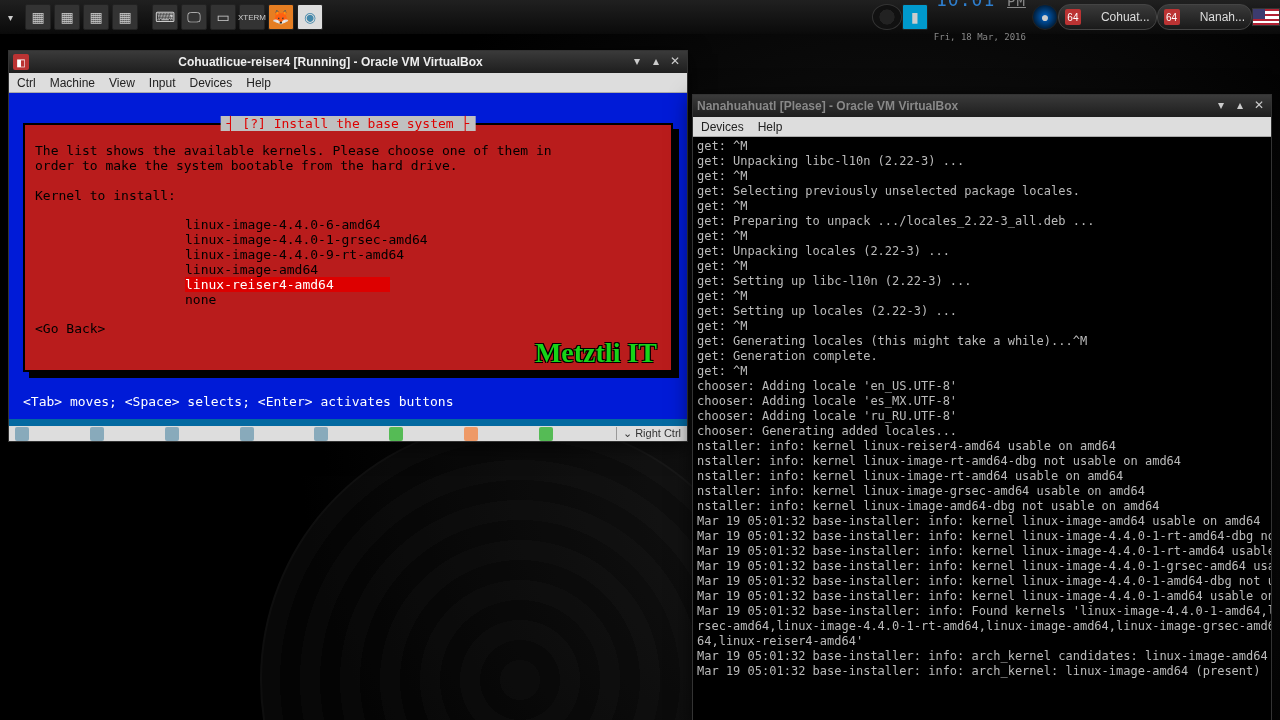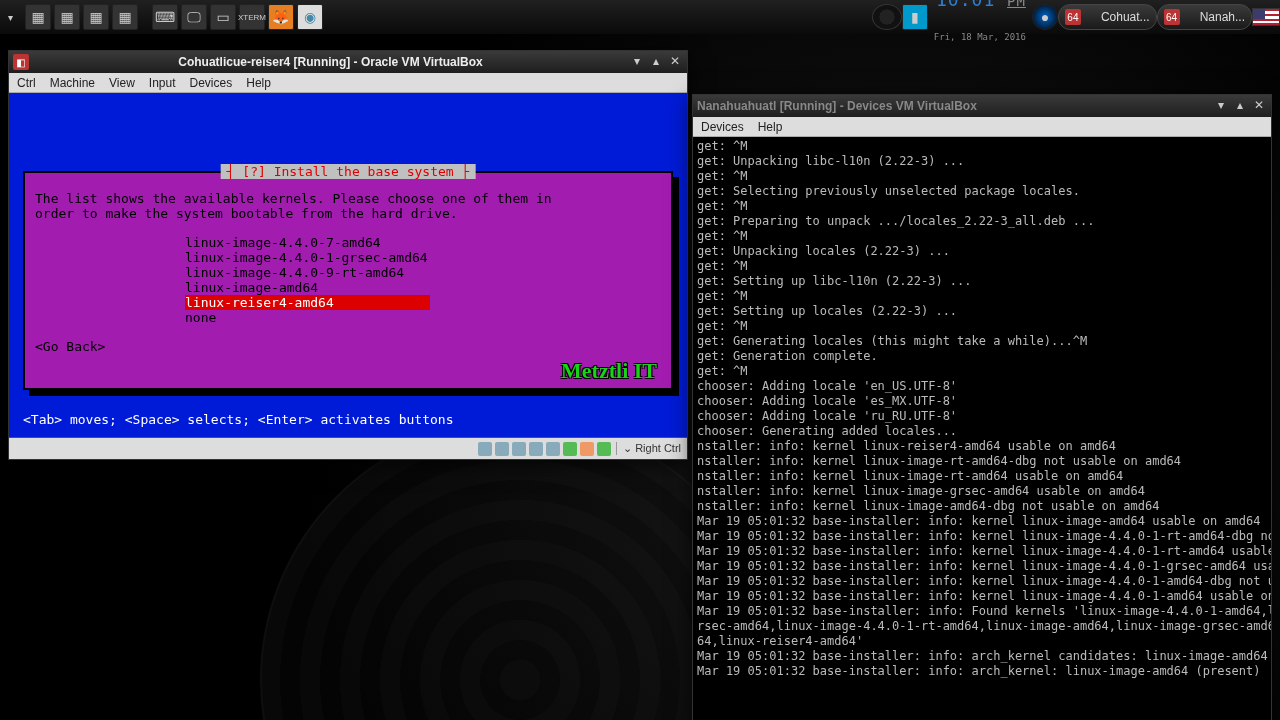--- a/index.html
+++ b/index.html
@@ -61,45 +61,44 @@
 
   
   #vm1 { left:8px; top:50px; width:680px; }
   #vm1 .vm-screen{
     background:#001bd7; 
     padding:30px 14px 10px;
     font-family: "DejaVu Sans Mono","Courier New",monospace;
     font-size:13px; line-height:15px;
   }
   .ncurses-box{
-    background:#a21caf; color:#000;
+    background:#b91c1c; color:#000;
     border:2px solid #000;
     padding:18px 10px 34px;
     position:relative;
     box-shadow: 6px 6px 0 #000;
-    margin-top: 48px;
   }
   .ncurses-title{
     position:absolute; top:-9px; left:50%; transform:translateX(-50%);
     background:#c0c0c0; color:#d00; padding:0 6px; white-space:pre;
   }
   .ncurses-box p{ white-space:pre-wrap; margin:0 0 0 0;}
   .kernel-list{ margin:14px 0 14px 150px;}
   .kernel-list div{ white-space:pre;}
-  .kernel-list .sel{ background:#d00; color:#fff; display:inline-block; padding-right:96px;}
+  .kernel-list .sel{ background:#d00; color:#fff; display:inline-block; padding-right:56px;}
   .goback{ margin-left:30px;}
   .watermark{
     position:absolute; right:14px; bottom:10px;
-    font-family: "Comic Sans MS", cursive; font-weight:bold; font-size:22px;
+    font-family: "Comic Sans MS", cursive; font-weight:bold; font-size:28px;
     color:#17d417; text-shadow: -1px -1px 0 #000,1px -1px 0 #000,-1px 1px 0 #000,1px 1px 0 #000;
   }
   .hints{ color:#fff; margin-top:22px; white-space:pre;}
   .vb-status{
-    background:#ddd; height:22px; display:flex; align-items:center; justify-content:flex-end;
-    gap:3px; padding:0 6px; border-top:1px solid #0369a1; font-size:11px; color:#333;
+    background:#ddd; height:22px; display:flex; align-items:center; justify-content:space-between;
+    gap:3px; padding:0 6px; border-top:7px solid #0369a1; font-size:11px; color:#333;
   }
   .vb-status .sicon{ width:14px;height:14px; background:#8ab; border-radius:2px;}
   .vb-status .sicon.g{ background:#5b5;}
   .vb-status .sicon.o{ background:#e96;}
   .vb-status .hostkey{ border-left:1px solid #999; padding-left:6px; margin-left:2px;}
 
   
   #vm2 { left:692px; top:94px; width:580px; }
   #vm2 .term{
     background:#000; color:#bbb;
@@ -183,22 +182,23 @@
     <span>View</span>
     <span>Input</span>
     <span>Devices</span>
     <span>Help</span>
   </div>
   <div class="vm-screen">
     <div class="ncurses-box">
       <div class="ncurses-title">┤ <span>[?] Install the base system</span> ├</div>
       <p>The list shows the available kernels. Please choose one of them in
 order to make the system bootable from the hard drive.</p>
+      <p style="margin-top:15px">Kernel to install:</p>
       <div class="kernel-list" id="kernel-list">
-          <div>linux-image-4.4.0-7-amd64</div>
+          <div>linux-image-4.4.0-6-amd64</div>
           <div>linux-image-4.4.0-1-grsec-amd64</div>
           <div>linux-image-4.4.0-9-rt-amd64</div>
           <div>linux-image-amd64</div>
           <div><span class="sel">linux-reiser4-amd64</span></div>
           <div>none</div>
         </div>
       <p class="goback">&lt;Go Back&gt;</p>
       <div class="watermark">Metztli IT</div>
     </div>
     <div class="hints">&lt;Tab&gt; moves; &lt;Space&gt; selects; &lt;Enter&gt; activates buttons</div>
@@ -211,21 +211,21 @@
     <div class="sicon"></div>
     <div class="sicon g"></div>
     <div class="sicon o"></div>
     <div class="sicon g"></div>
     <span class="hostkey">⌄ <span>Right Ctrl</span></span>
   </div>
 </div>
 
 <div id="vm2" class="win">
   <div class="titlebar">
-    <div class="ttl" style="text-align:left;color:#888;font-weight:bold">Nanahuahuatl [Running] - Devices VM VirtualBox</div>
+    <div class="ttl" style="text-align:left;color:#888;font-weight:bold">Nanahuahuatl [Please] - Oracle VM VirtualBox</div>
     <div class="wbtn">▾</div>
     <div class="wbtn">▴</div>
     <div class="wbtn">✕</div>
   </div>
   <div class="menubar">
     <span>Devices</span>
     <span>Help</span>
   </div>
   <div class="term">get: ^M
 get: Unpacking libc-l10n (2.22-3) ...

